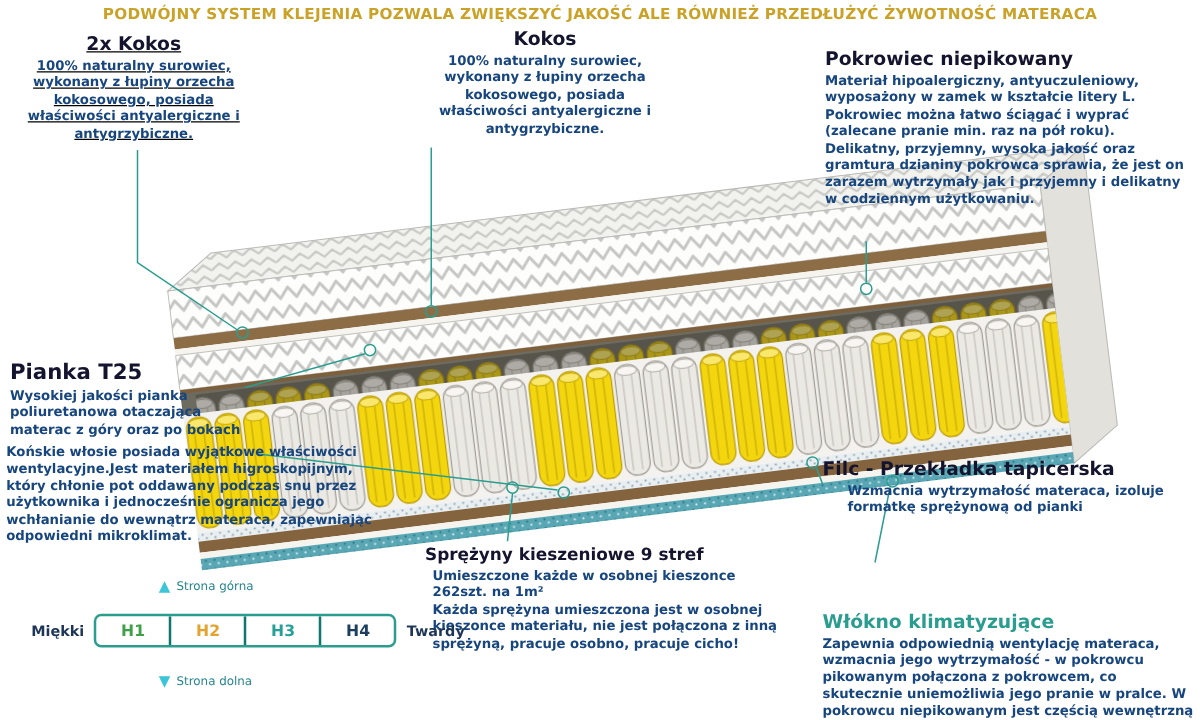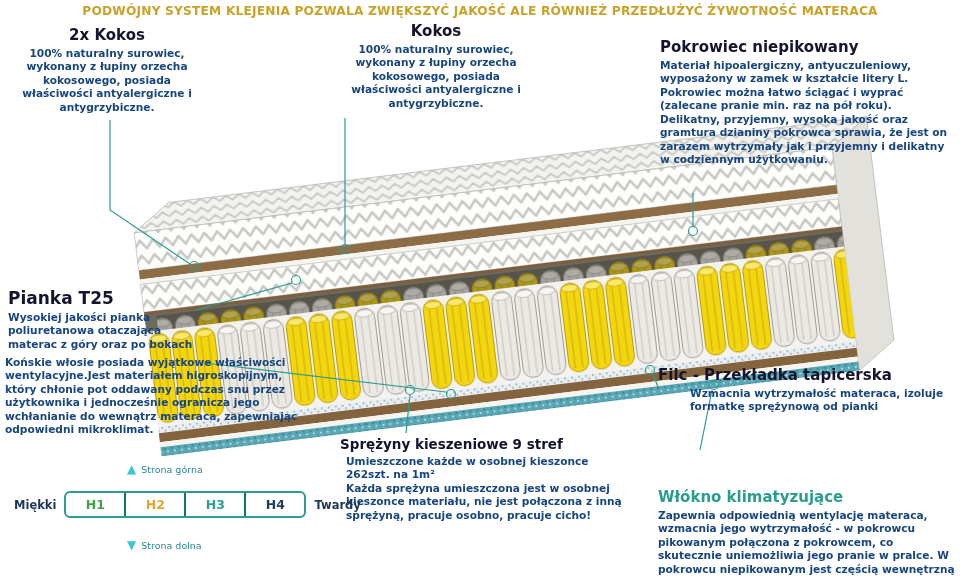--- a/index.html
+++ b/index.html
@@ -9,41 +9,41 @@
 
   svg.art { position:absolute; left:0; top:0; z-index:1; pointer-events:none; }
 
   .headline { position:absolute; top:4px; left:0; width:100%; text-align:center;
               font-size:12.2px; font-weight:bold; color:#C9A227; letter-spacing:.2px; z-index:3; }
 
   .callout { position:absolute; z-index:3; }
   .callout h3 { font-size:15px; font-weight:bold; color:#14142e; margin-bottom:3px; }
   .callout p  { font-size:10.6px; font-weight:bold; color:#17457d; line-height:1.27; }
 
-  .c-kokos2x   { left:8px;   top:26px;  width:198px; text-align:center; }
+  .c-kokos2x   { left:8px;   top:26px;  width:198px; text-align:center;text-decoration:underline; }
   .c-kokos     { left:337px; top:22px;  width:198px; text-align:center; }
   .c-pokrowiec { left:660px; top:38px;  width:292px; }
   .c-pianka    { left:8px;   top:288px; width:190px; }
   .c-pianka h3 { font-size:17px; }
   .c-wlosie    { left:5px;   top:356px; width:294px; }
   .c-filc      { left:658px; top:366px; width:300px; }
-  .c-filc p    { margin-left:32px; }
+  .c-filc p    { margin-left:20px; }
   .c-wlokno    { left:658px; top:448px; width:298px; }
   .c-wlokno h3 { color:#2a9d8f;margin-top:40px; }
   .c-sprezyny  { left:340px; top:436px; width:290px; }
   .c-sprezyny h3 { font-size:13.5px; }
   .c-sprezyny p  { margin-left:6px; }
 
   .side-note { position:absolute; z-index:3; display:flex; align-items:center; gap:5px; }
   .note-top    { left:127px; top:463px; }
   .note-bottom { left:127px; top:539px; }
   .side-note .arrow { color:#3cc5d8; font-size:12px; line-height:1; }
   .side-note .side-label { font-size:9.5px; font-weight:normal; color:#27868f; }
 
-  .hardness { position:absolute; left:14px; top:491px; z-index:3;
+  .hardness { position:absolute; left:25px; top:491px; z-index:3;
               display:flex; align-items:center; gap:8px; }
   .hardness .end-label { font-size:11.5px; font-weight:bold; color:#1d3557; }
   .scale { display:flex; width:242px; height:27px; border:2px solid #2a9d8f;
            border-radius:6px; overflow:hidden; background:#fff; }
   .scale .cell { flex:1; display:flex; align-items:center; justify-content:center;
                  font-size:12.5px; font-weight:bold; }
   .scale .cell + .cell { border-left:2px solid #0f766e; }
   .lv1 { color:#3fa047; } .lv2 { color:#e2a42f; } .lv3 { color:#27a098; } .lv4 { color:#1c3f60; }
 </style>
 </head>

